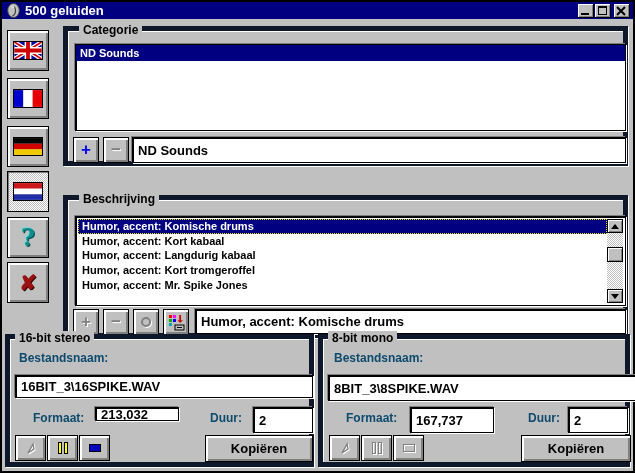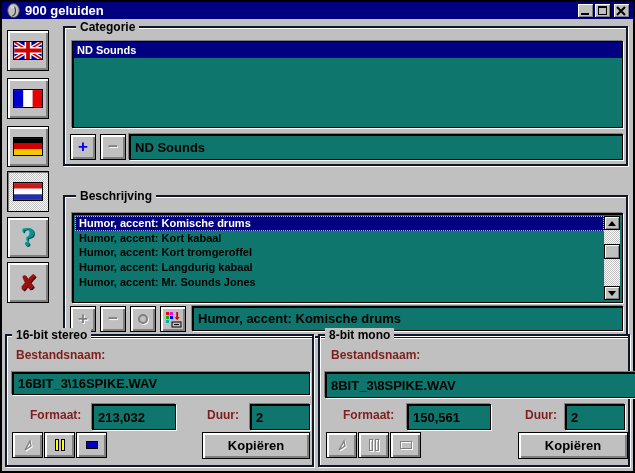--- a/index.html
+++ b/index.html
@@ -43,29 +43,29 @@
   }
 
   
   .side-btn { left:7px; width:42px; height:41px; }
   .flag { display:block; width:30px; height:19px; border:1px solid #000; }
   .flag svg { display:block; }
   .q-glyph { font-family:"DejaVu Serif", serif; font-weight:bold; font-size:24px; color:#0e8f8f; text-shadow:1px 1px 0 #045050, -1px -1px 0 #7fd8d8; }
   .xm-glyph { font-weight:bold; font-size:21px; color:#991111; text-shadow:1px 1px 0 #3c0404; }
 
   
-  .group { position:absolute; border:2px solid #0f172a; box-shadow: inset 1px 1px 0 #fff, 1px 1px 0 #fff; }
+  .group { position:absolute; border:5px solid #0f172a; box-shadow: inset 1px 1px 0 #fff, 1px 1px 0 #fff; }
   .group-label {
     position:absolute; top:-8px; left:11px; background:#c0c0c0; padding:0 4px;
     font-weight:bold; font-size:12px; color:#000; white-space:nowrap;
   }
 
   
   .sunken {
-    position:absolute; background:#0f766e; border:1px solid #000;
+    position:absolute; background:#ffffff; border:1px solid #000;
     box-shadow: inset 1px 1px 0 #000, -1px -1px 0 #808080, 1px 1px 0 #fff;
   }
   .field { font-weight:bold; font-size:13px; color:#000; padding-left:5px; display:flex; align-items:center; overflow:hidden; white-space:nowrap; }
   .listbox { overflow:hidden; }
   .list-item {
     font-weight:bold; font-size:11px; color:#000; padding:1px 0 0 4px;
     white-space:nowrap; overflow:hidden;
   }
   .cat-item { height:16px; line-height:14px; }
   .desc-item { height:14.7px; line-height:13px; }
@@ -91,39 +91,39 @@
   }
   .sb-up { top:0; } .sb-down { bottom:0; }
   .tri-up { width:0; height:0; border-left:4px solid transparent; border-right:4px solid transparent; border-bottom:5px solid #000; }
   .tri-down { width:0; height:0; border-left:4px solid transparent; border-right:4px solid transparent; border-top:5px solid #000; }
   .sb-thumb {
     position:absolute; left:0; top:28px; width:16px; height:15px; background:#c0c0c0;
     border:1px solid #000; box-shadow: inset 1px 1px 0 #fff, inset -1px -1px 0 #808080;
   }
 
   
-  .lbl { position:absolute; font-weight:bold; font-size:12px; color:#7f1d1d; white-space:nowrap; }
+  .lbl { position:absolute; font-weight:bold; font-size:12px; color:#0c4a6e; white-space:nowrap; }
   .copy-btn { font-weight:bold; font-size:13px; color:#000; }
 
   .media-icon { display:block; }
 </style>
 </head>
 <body>
 
 <div class="window">
 
   <div class="titlebar">
     <span class="app-icon">
       <svg width="14" height="15" viewBox="0 0 14 15">
         <ellipse cx="6.5" cy="7.5" rx="5.8" ry="7" fill="#c0c0c0" stroke="#404040"></ellipse>
         <path d="M4,4.5 q4.5,-2.5 4.5,3 q0,4.5 -3.2,5.5" fill="none" stroke="#404040" stroke-width="1.2"></path>
         <ellipse cx="5.5" cy="4" rx="2" ry="1.2" fill="#ffffff" opacity="0.7"></ellipse>
       </svg>
     </span>
-    <span class="title-text">900 geluiden</span>
+    <span class="title-text">500 geluiden</span>
     <span class="tb-controls">
       <span class="tb-btn">
           <span class="min-glyph"></span>
         </span>
       <span class="tb-btn">
           <span class="max-glyph"></span>
         </span>
       <span class="tb-btn gap">
         <svg class="x-glyph" style="left:2px;top:2px;position:absolute;" width="11" height="10" viewBox="0 0 11 10">
           <path d="M1,1 L9,9 M9,1 L1,9" stroke="#000" stroke-width="2"></path>
@@ -190,23 +190,23 @@
     </div>
     <div class="sunken field" style="left:64px; top:106px; width:494px; height:26px;">ND Sounds</div>
   </div>
 
   <div class="group" style="left:63px; top:179px; width:565px; height:143px;margin-top:16px;">
     <span class="group-label">Beschrijving</span>
     <div class="sunken listbox" style="left:7px; top:16px; width:551px; height:90px;">
       <div style="position:absolute; left:2px; top:2px; right:18px; bottom:2px; overflow:hidden;">
         <div class="list-item desc-item selected focus">Humor, accent: Komische drums</div>
         <div class="list-item desc-item">Humor, accent: Kort kabaal</div>
+        <div class="list-item desc-item">Humor, accent: Langdurig kabaal</div>
         <div class="list-item desc-item">Humor, accent: Kort tromgeroffel</div>
-        <div class="list-item desc-item">Humor, accent: Langdurig kabaal</div>
-        <div class="list-item desc-item">Humor, accent: Mr. Sounds Jones</div>
+        <div class="list-item desc-item">Humor, accent: Mr. Spike Jones</div>
       </div>
       <div class="scrollbar">
         <div class="sb-btn sb-up">
             <span class="tri-up"></span>
           </div>
         <div class="sb-thumb"></div>
         <div class="sb-btn sb-down">
             <span class="tri-down"></span>
           </div>
       </div>
@@ -233,21 +233,21 @@
       </svg>
     </div>
     <div class="sunken field" style="left:127px; top:109px; width:431px; height:25px;">Humor, accent: Komische drums</div>
   </div>
 
   <div class="group" style="left:5px; top:334px; width:309px; height:133px;">
     <span class="group-label" style="left:5px;">16-bit stereo</span>
     <span class="lbl" style="left:9px; top:12px;">Bestandsnaam:</span>
     <div class="sunken field" style="left:5px; top:36px; width:298px; height:23px;">16BIT_3\16SPIKE.WAV</div>
     <span class="lbl" style="left:23px; top:72px;">Formaat:</span>
-    <div class="sunken field" style="left:85px; top:68px; width:84px; height:26px;text-align:right;">213,032</div>
+    <div class="sunken field" style="left:85px; top:68px; width:84px; height:14px;text-align:right;">213,032</div>
     <span class="lbl" style="left:200px; top:72px;">Duur:</span>
     <div class="sunken field" style="left:243px; top:68px; width:60px; height:26px;">2</div>
     <div class="btn31" style="left:5px; top:96px; width:31px; height:26px;">
       <svg class="media-icon" width="14" height="14" viewBox="0 0 14 14">
         <path d="M4,12 L9,3 L10,8 Z" fill="none" stroke="#808080" stroke-width="1.3" style="filter:drop-shadow(1px 1px 0 #fff);"></path>
       </svg>
     </div>
     <div class="btn31" style="left:37px; top:96px; width:31px; height:26px;">
       <svg class="media-icon" width="14" height="14" viewBox="0 0 14 14">
         <rect x="2.5" y="1.5" width="3" height="11" fill="#ffff00" stroke="#000"></rect>
@@ -260,21 +260,21 @@
       </svg>
     </div>
     <div class="btn31 copy-btn" style="left:195px; top:96px; width:108px; height:27px;">Kopiëren</div>
   </div>
 
   <div class="group" style="left:318px; top:334px; width:312px; height:133px;padding-left:32px;">
     <span class="group-label" style="left:5px;">8-bit mono</span>
     <span class="lbl" style="left:11px; top:12px;">Bestandsnaam:</span>
     <div class="sunken field" style="left:5px; top:36px; width:354px; height:26px;">8BIT_3\8SPIKE.WAV</div>
     <span class="lbl" style="left:23px; top:72px;">Formaat:</span>
-    <div class="sunken field" style="left:87px; top:68px; width:84px; height:26px;">150,561</div>
+    <div class="sunken field" style="left:87px; top:68px; width:84px; height:26px;">167,737</div>
     <span class="lbl" style="left:205px; top:72px;">Duur:</span>
     <div class="sunken field" style="left:245px; top:68px; width:60px; height:26px;">2</div>
     <div class="btn31" style="left:6px; top:96px; width:31px; height:26px;">
       <svg class="media-icon" width="14" height="14" viewBox="0 0 14 14">
         <path d="M4,12 L9,3 L10,8 Z" fill="none" stroke="#808080" stroke-width="1.3" style="filter:drop-shadow(1px 1px 0 #fff);"></path>
       </svg>
     </div>
     <div class="btn31" style="left:38px; top:96px; width:31px; height:26px;">
       <svg class="media-icon" width="14" height="14" viewBox="0 0 14 14">
         <rect x="2.5" y="1.5" width="3" height="11" fill="none" stroke="#808080" style="filter:drop-shadow(1px 1px 0 #fff);"></rect>

